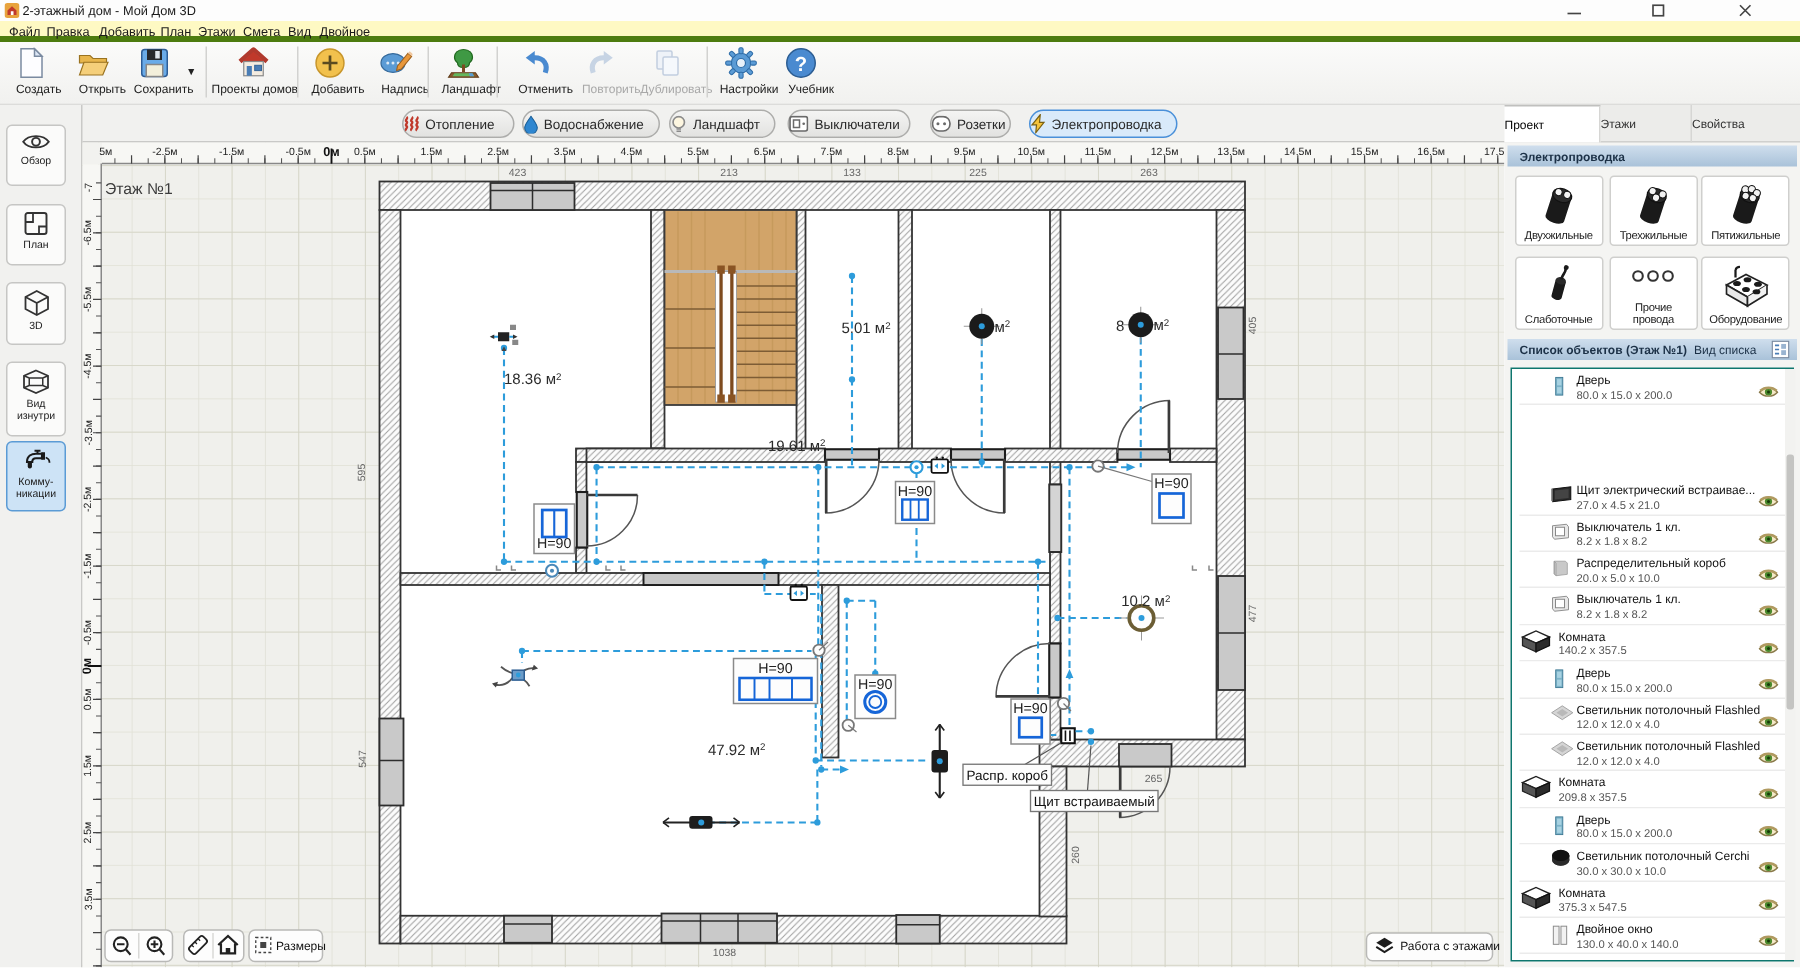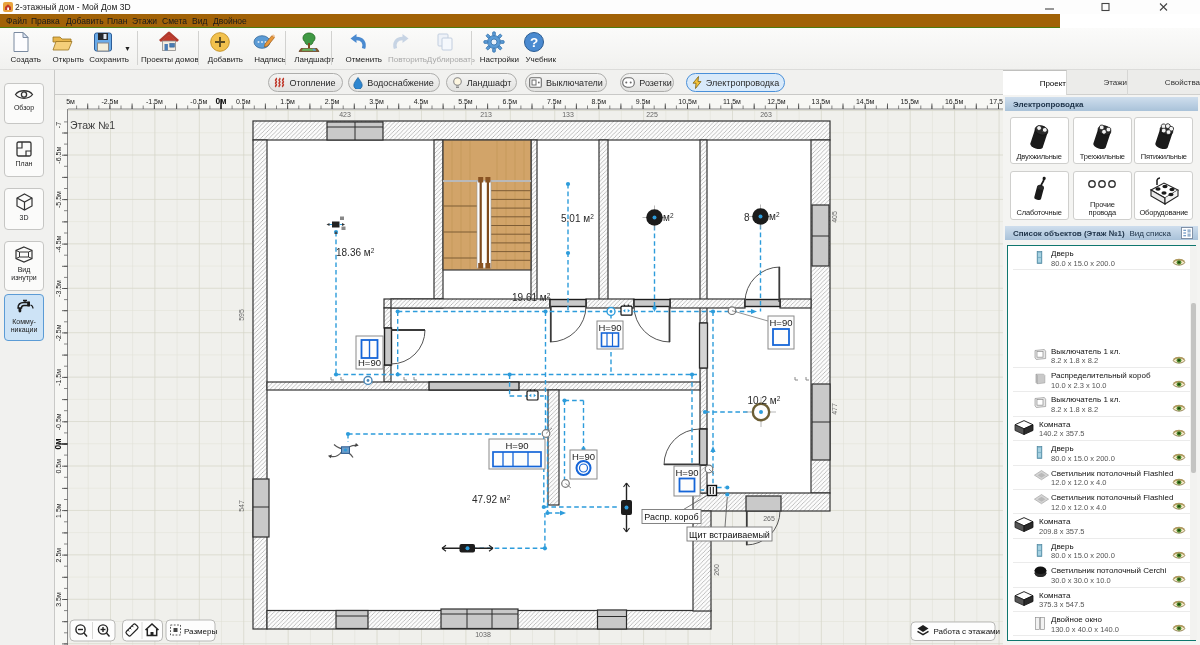--- a/index.html
+++ b/index.html
@@ -1,34 +1,34 @@
 <!DOCTYPE html>
 <html><head><meta charset="utf-8">
 <style>
 *{margin:0;padding:0;box-sizing:border-box}
 html,body{width:1200px;height:645px;overflow:hidden;font-family:"Liberation Sans",sans-serif;background:#fff;position:relative}
 .abs{position:absolute}
 .titlebar{left:0;top:0;width:1200px;height:14px;background:#fdfdfd}
 .title-txt{left:15px;top:1.5px;font-size:8.5px;color:#1a1a1a}
-.menubar{left:0;top:14px;width:1060px;height:14px;background:#a16207;border-bottom:1px solid #4d7c0f}
+.menubar{left:0;top:14px;width:1200px;height:14px;background:#fef9c3;border-bottom:4px solid #4d7c0f}
 .menubar span{position:absolute;top:2px;font-size:8.5px;color:#1a1a1a}
 .toolbar{left:0;top:28px;width:1200px;height:42px;background:linear-gradient(#fbfbfa,#f1f1ef);border-bottom:1px solid #dcdcda}
 .tbtn{position:absolute;text-align:right;font-size:8px;color:#222;white-space:nowrap}
 .tbtn.dis{color:#a8a8a8}
 .tsep{position:absolute;top:31px;height:34px;width:1px;background:#d2d2d0}
 .pillrow{left:0;top:70px;width:1003px;height:25px;background:#f1f1ef;border-bottom:1px solid #c9c9c7}
-.pill{position:absolute;top:73px;height:19px;border-radius:10px;background:linear-gradient(#f4f4f3,#e2e2e0);border:1px solid #adadab;font-size:9px;color:#2a2a2a;display:flex;align-items:center;justify-content:center;gap:4px}
+.pill{position:absolute;top:73px;height:19px;border-radius:10px;background:linear-gradient(#f4f4f3,#e2e2e0);border:1px solid #adadab;font-size:9px;color:#2a2a2a;display:flex;align-items:center;gap:4px}
 .pill.act{background:#d9eafa;border:1.4px solid #4a90d9}
 .pill svg{flex-shrink:0}
 .sidebar{left:0;top:70px;width:55px;height:575px;background:#f1f1ef;border-right:1px solid #c9c9c7}
 .sbtn{position:absolute;left:4px;width:40px;border-radius:4px;background:#fbfbfa;border:1px solid #c6c6c4;text-align:center;font-size:7px;color:#222;line-height:8px;padding-top:4px}
 .sbtn.act{background:#cde3f6;border:1px solid #5b9bd5}
 .rpanel{left:1003px;top:70px;width:197px;height:575px;background:#f4f4f2}
 .rtabs{position:absolute;left:0;top:0;width:197px;height:25px;background:#ececea;border-bottom:1px solid #d0d0ce}
-.rtab{position:absolute;top:0;height:25px;font-size:8px;color:#333;text-align:right;line-height:25px;border-right:1px solid #d6d6d4}
+.rtab{position:absolute;top:0;height:25px;font-size:8px;color:#333;text-align:left;line-height:25px;border-right:1px solid #d6d6d4}
 .rtab.act{background:#fff;border-top:1px solid #c0c0be;color:#000}
 .hdr{position:absolute;left:2px;width:193px;height:14px;background:linear-gradient(#cfdeed,#a9c2d9);font-size:8px;font-weight:bold;color:#1c3147;padding:2.5px 0 0 8px}
 .card{position:absolute;width:59px;height:47px;background:#fff;border:1px solid #cfcfcd;border-radius:3px;text-align:center}
 .card .cl{position:absolute;bottom:2px;width:100%;font-size:7.5px;color:#222;line-height:8px;letter-spacing:-0.2px}
 .lrow{position:absolute;left:5px;width:181px;height:24.4px;border-bottom:1px solid #ebebeb;background:#fff}
 .lrow .t1{position:absolute;left:38px;top:3px;font-size:8px;color:#111;white-space:nowrap}
 .lrow .t2{position:absolute;left:38px;top:12.5px;font-size:7.5px;color:#555;white-space:nowrap}
 .lrow.room .t1{left:26px}
 .lrow.room .t2{left:26px}
 </style></head><body>
@@ -677,41 +677,56 @@
           </svg></div>
         <div class="t1">Дверь</div>
         <div class="t2">80.0 x 15.0 x 200.0</div>
         <div style="position:absolute;right:8px;top:7px"><svg width="14" height="10" viewBox="0 0 14 10">
             <path d="M1 5.5 C4 1.5 10 1.5 13 5.5 C10 9 4 9 1 5.5 z" fill="#f5e9c8" stroke="#8a7a4a" stroke-width="0.9"></path>
             <circle cx="7" cy="5.3" r="2.4" fill="#4a8a2c"></circle>
             <circle cx="7" cy="5.3" r="1" fill="#1a3a0a"></circle>
             <path d="M1.5 4.5 C4.5 1.8 9.5 1.8 12.5 4.5" fill="none" stroke="#b09a60" stroke-width="1.6"></path>
           </svg></div>
       </div>
+      <div class="lrow" style="top:73.2px">
+        <div style="position:absolute;left:20px;top:2px"><svg width="17" height="17" viewBox="0 0 24 22">
+            <path d="M3 6 L20 4 L20 16 L3 18 Z" fill="#2b2b2b" stroke="#111"></path>
+            <path d="M3 6 L3 18 L1.5 17 L1.5 5.5 Z" fill="#888"></path>
+            <path d="M5 7.5 L18 6 L18 14.5 L5 16 Z" fill="#444"></path>
+          </svg></div>
+        <div class="t1">Щит электрический встраивае...</div>
+        <div class="t2">27.0 x 4.5 x 21.0</div>
+        <div style="position:absolute;right:8px;top:7px"><svg width="14" height="10" viewBox="0 0 14 10">
+            <path d="M1 5.5 C4 1.5 10 1.5 13 5.5 C10 9 4 9 1 5.5 z" fill="#f5e9c8" stroke="#8a7a4a" stroke-width="0.9"></path>
+            <circle cx="7" cy="5.3" r="2.4" fill="#4a8a2c"></circle>
+            <circle cx="7" cy="5.3" r="1" fill="#1a3a0a"></circle>
+            <path d="M1.5 4.5 C4.5 1.8 9.5 1.8 12.5 4.5" fill="none" stroke="#b09a60" stroke-width="1.6"></path>
+          </svg></div>
+      </div>
       <div class="lrow" style="top:97.6px">
         <div style="position:absolute;left:20px;top:2px"><svg width="16" height="17" viewBox="0 0 24 22">
             <path d="M3 5 L17 3.5 L19 6 L19 17 L5 18.5 L3 16 Z" fill="#e8e8e8" stroke="#777" stroke-width="0.8"></path>
             <rect x="6" y="6.5" width="9" height="8.5" fill="#fff" stroke="#888"></rect>
           </svg></div>
         <div class="t1">Выключатель 1 кл.</div>
         <div class="t2">8.2 x 1.8 x 8.2</div>
         <div style="position:absolute;right:8px;top:7px"><svg width="14" height="10" viewBox="0 0 14 10">
             <path d="M1 5.5 C4 1.5 10 1.5 13 5.5 C10 9 4 9 1 5.5 z" fill="#f5e9c8" stroke="#8a7a4a" stroke-width="0.9"></path>
             <circle cx="7" cy="5.3" r="2.4" fill="#4a8a2c"></circle>
             <circle cx="7" cy="5.3" r="1" fill="#1a3a0a"></circle>
             <path d="M1.5 4.5 C4.5 1.8 9.5 1.8 12.5 4.5" fill="none" stroke="#b09a60" stroke-width="1.6"></path>
           </svg></div>
       </div>
       <div class="lrow" style="top:122.0px">
         <div style="position:absolute;left:20px;top:2px"><svg width="15" height="17" viewBox="0 0 24 22">
             <path d="M5 4 h12 l2 2 v12 l-12 1.5 -2 -2 z" fill="#c9c9c9" stroke="#999" stroke-width="0.8"></path>
             <path d="M5 4 l2 2 v13.5 M5 4 v13.5 l2 2" fill="none" stroke="#999" stroke-width="0.8"></path>
           </svg></div>
         <div class="t1">Распределительный короб</div>
-        <div class="t2">10.0 x 2.3 x 10.0</div>
+        <div class="t2">20.0 x 5.0 x 10.0</div>
         <div style="position:absolute;right:8px;top:7px"><svg width="14" height="10" viewBox="0 0 14 10">
             <path d="M1 5.5 C4 1.5 10 1.5 13 5.5 C10 9 4 9 1 5.5 z" fill="#f5e9c8" stroke="#8a7a4a" stroke-width="0.9"></path>
             <circle cx="7" cy="5.3" r="2.4" fill="#4a8a2c"></circle>
             <circle cx="7" cy="5.3" r="1" fill="#1a3a0a"></circle>
             <path d="M1.5 4.5 C4.5 1.8 9.5 1.8 12.5 4.5" fill="none" stroke="#b09a60" stroke-width="1.6"></path>
           </svg></div>
       </div>
       <div class="lrow" style="top:146.4px">
         <div style="position:absolute;left:20px;top:2px"><svg width="16" height="17" viewBox="0 0 24 22">
             <path d="M3 5 L17 3.5 L19 6 L19 17 L5 18.5 L3 16 Z" fill="#e8e8e8" stroke="#777" stroke-width="0.8"></path>

